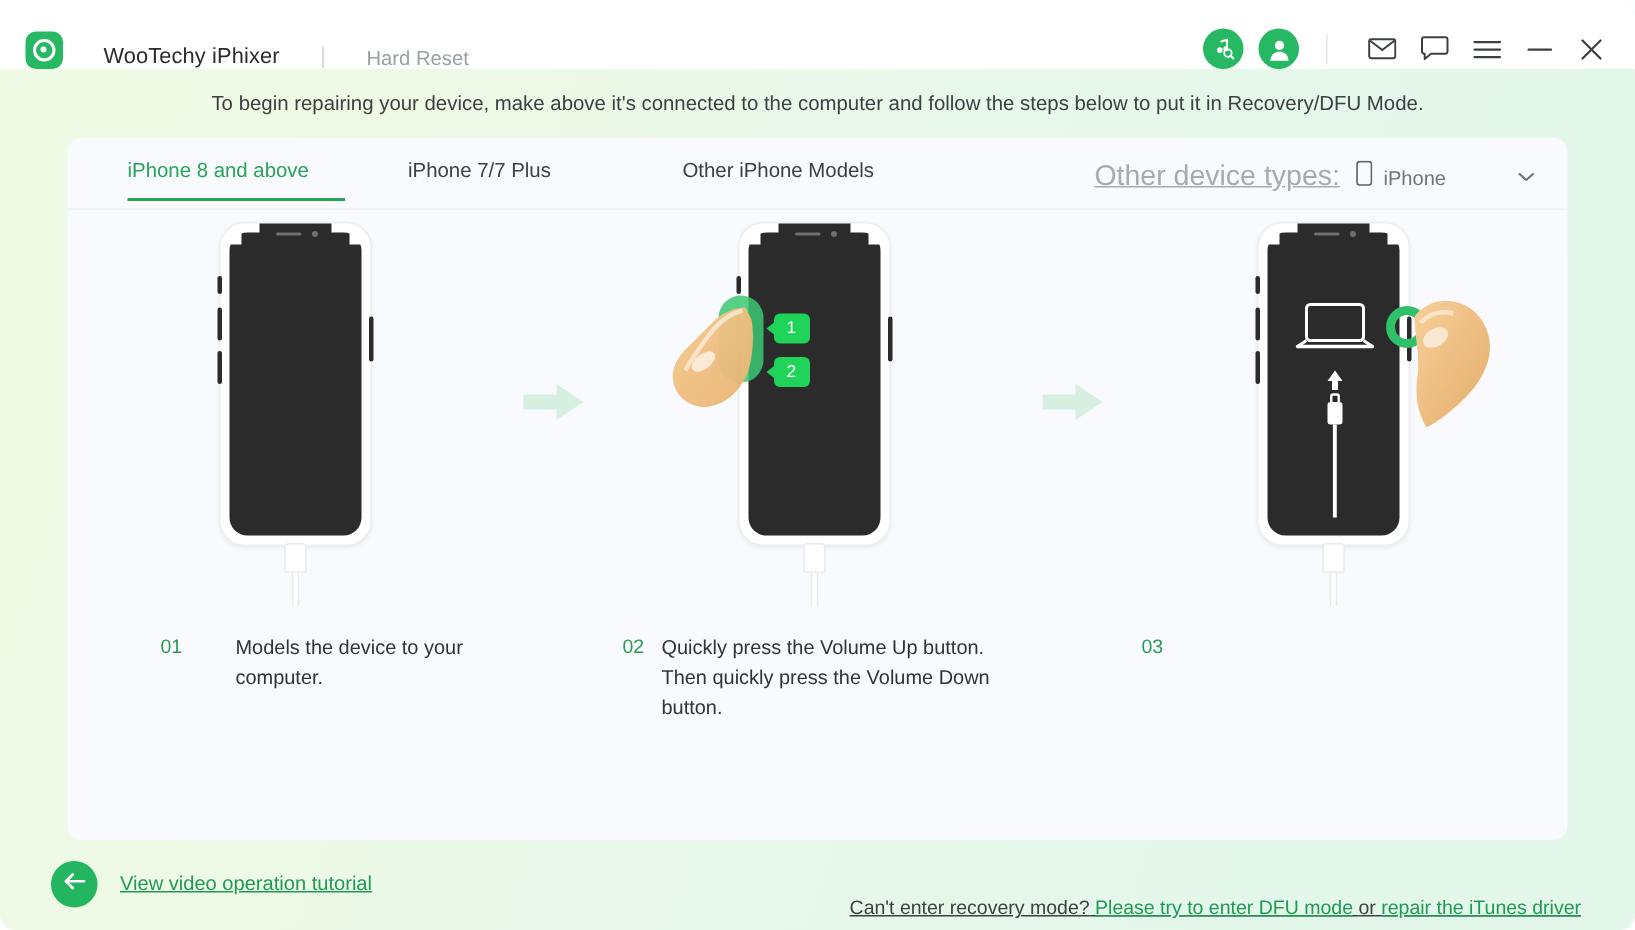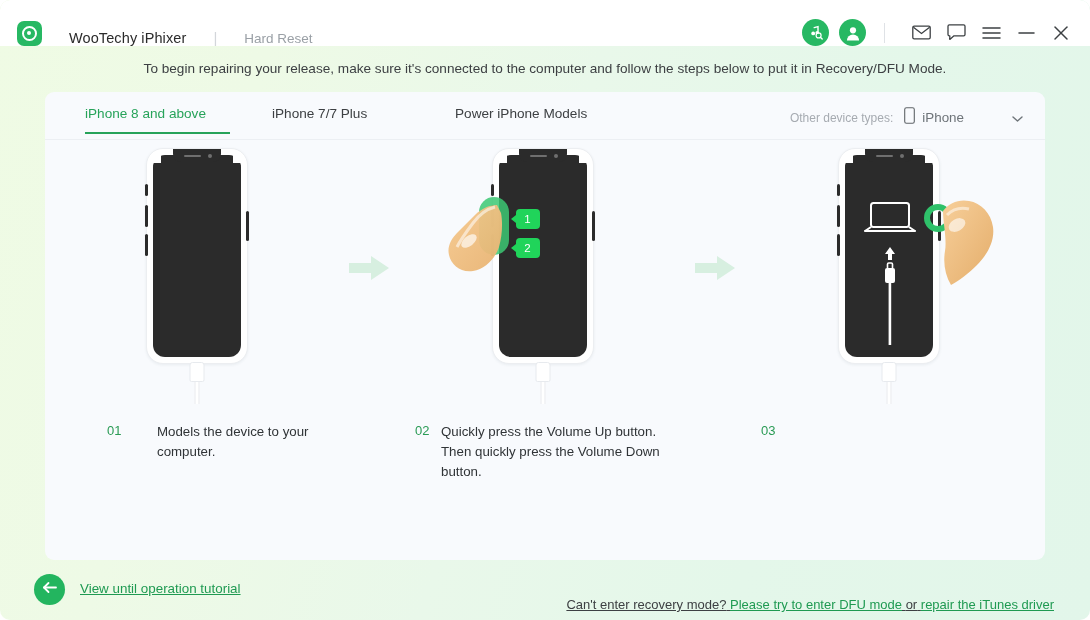--- a/index.html
+++ b/index.html
@@ -85,21 +85,21 @@
     content: ""; position: absolute; left: 0; right: 0; bottom: -13px;
     height: 2px; background: #27a35a;
   }
   .tab1 { width: 145px; margin-left: 40px; }
   .tab2 { width: 145px; margin-left: 42px; }
   .tab3 { width: 175px; margin-left: 38px; }
   .devsel {
     margin-left: auto; margin-right: 22px; padding-top: 15px;
     display: flex; align-items: center;
   }
-  .devsel-label { font-size: 12px; color: #a6abb1; }
+  .devsel-label { font-size: 19px; color: #a6abb1; text-decoration: underline; }
   .dev-phone-ic { margin: 0 7px 0 11px; }
   .devsel-val { font-size: 13.4px; color: #6e7479; }
   .caret { margin-left: 48px; }
   
   .steps {
     position: absolute; top: 48px; left: 0; width: 1000px; height: 420px;
     display: flex;
   }
   .col {
     position: relative; width: 291px;
@@ -277,28 +277,28 @@
       </div>
       <div class="ic-btn">
         <svg width="18" height="18" viewBox="0 0 18 18">
           <line x1="3" y1="3" x2="15" y2="15" stroke="#3c4043" stroke-width="1.5" stroke-linecap="round"></line>
           <line x1="15" y1="3" x2="3" y2="15" stroke="#3c4043" stroke-width="1.5" stroke-linecap="round"></line>
         </svg>
       </div>
     </div>
   </div>
 
-  <div class="banner">To begin repairing your release, make sure it's connected to the computer and follow the steps below to put it in Recovery/DFU Mode.</div>
+  <div class="banner">To begin repairing your device, make above it's connected to the computer and follow the steps below to put it in Recovery/DFU Mode.</div>
 
   <div class="card">
 
     <div class="tabs">
       <div class="tab tab1 active">iPhone 8 and above</div>
       <div class="tab tab2">iPhone 7/7 Plus</div>
-      <div class="tab tab3">Power iPhone Models</div>
+      <div class="tab tab3">Other iPhone Models</div>
 
       <div class="devsel">
         <span class="devsel-label">Other device types:</span>
         <span class="dev-phone-ic">
           <svg width="11" height="17" viewBox="0 0 11 17">
             <rect x="0.7" y="0.7" width="9.6" height="15.6" rx="1.8" fill="none" stroke="#5f6468" stroke-width="1.1"></rect>
           </svg>
         </span>
         <span class="devsel-val">iPhone</span>
         <span class="caret">
@@ -451,21 +451,21 @@
 
   <div class="footer">
     <div class="backbtn">
       <span>
         <svg width="17" height="15" viewBox="0 0 17 15">
           <path d="M15 7.5 H3" stroke="#fff" stroke-width="1.8" stroke-linecap="round"></path>
           <path d="M7.5 3 L3 7.5 L7.5 12" fill="none" stroke="#fff" stroke-width="1.8" stroke-linecap="round" stroke-linejoin="round"></path>
         </svg>
       </span>
     </div>
-    <a class="tutorial-link" href="#">View until operation tutorial</a>
+    <a class="tutorial-link" href="#">View video operation tutorial</a>
 
     <div class="footer-right">
       <span>Can't enter recovery mode?</span>
       <a href="#">Please try to enter DFU mode</a>
       <span>or</span>
       <a href="#">repair the iTunes driver</a>
     </div>
   </div>
 
 </div>

